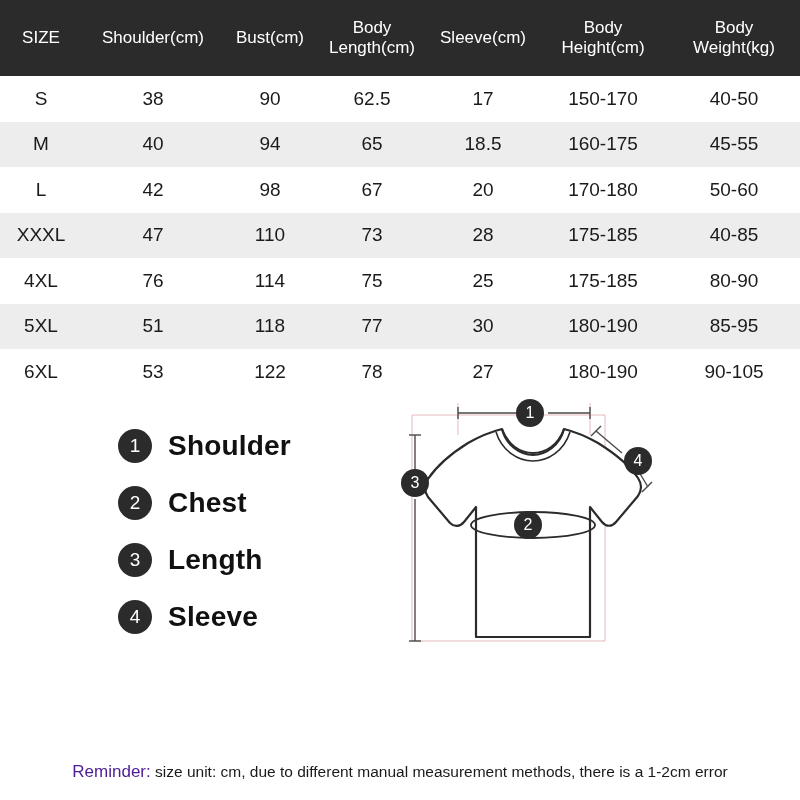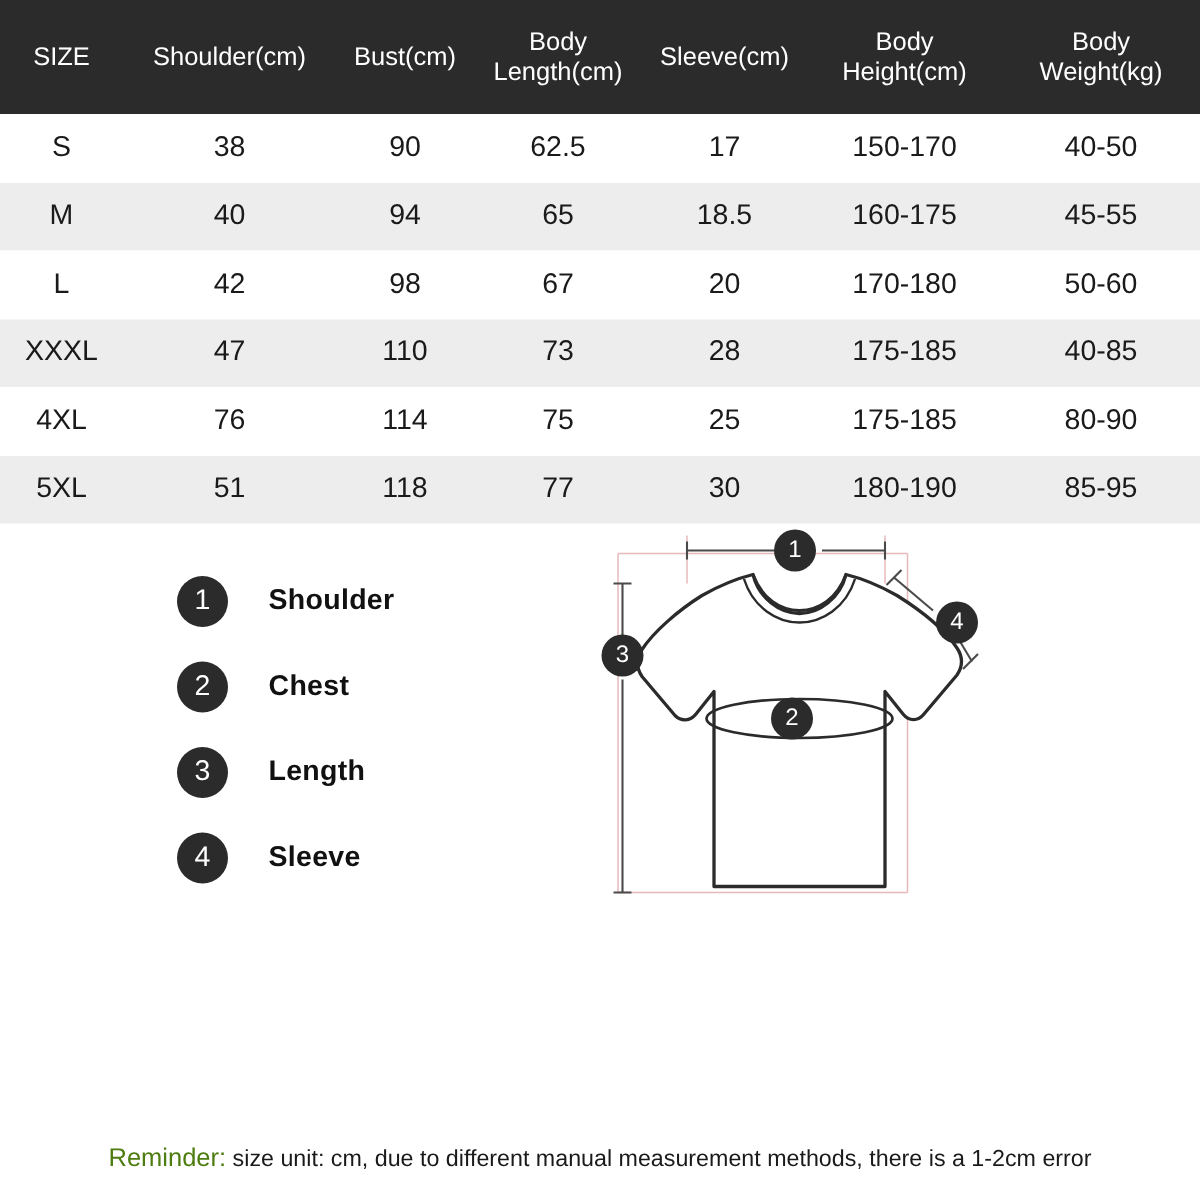--- a/index.html
+++ b/index.html
@@ -81,22 +81,22 @@
     border-radius: 50%;
     background: #2b2b2b;
     color: #ffffff;
     font-size: 19px;
     display: flex;
     align-items: center;
     justify-content: center;
     flex: 0 0 auto;
   }
   .legend-label {
-    margin-left: 27px;
-    font-size: 19px;
+    margin-left: 16px;
+    font-size: 28px;
     font-weight: bold;
     color: #111111;
     letter-spacing: 0.2px;
   }
 
   
   .diagram {
     position: absolute;
     left: 390px;
     top: 0px;
@@ -128,21 +128,21 @@
     top: 762px;
     width: 800px;
     text-align: center;
     font-size: 15.5px;
     color: #1a1a1a;
     white-space: nowrap;
   }
   .reminder .bold {
     font-size: 17px;
     font-weight: normal;
-    color: #4d7c0f;
+    color: #4c1d95;
   }
 </style>
 </head>
 <body>
 
 <div id="page">
 
   <table class="size-table">
     <colgroup>
       <col class="c0">
@@ -228,20 +228,29 @@
         <td>80-90</td>
       </tr>
       <tr class="row-even">
         <td>5XL</td>
         <td>51</td>
         <td>118</td>
         <td>77</td>
         <td>30</td>
         <td>180-190</td>
         <td>85-95</td>
+      </tr>
+      <tr class="row-odd">
+        <td>6XL</td>
+        <td>53</td>
+        <td>122</td>
+        <td>78</td>
+        <td>27</td>
+        <td>180-190</td>
+        <td>90-105</td>
       </tr>
     </tbody>
   </table>
 
   <div class="lower">
 
     <div class="legend">
       <div class="legend-item">
         <div class="badge">1</div>
         <div class="legend-label">Shoulder</div>

